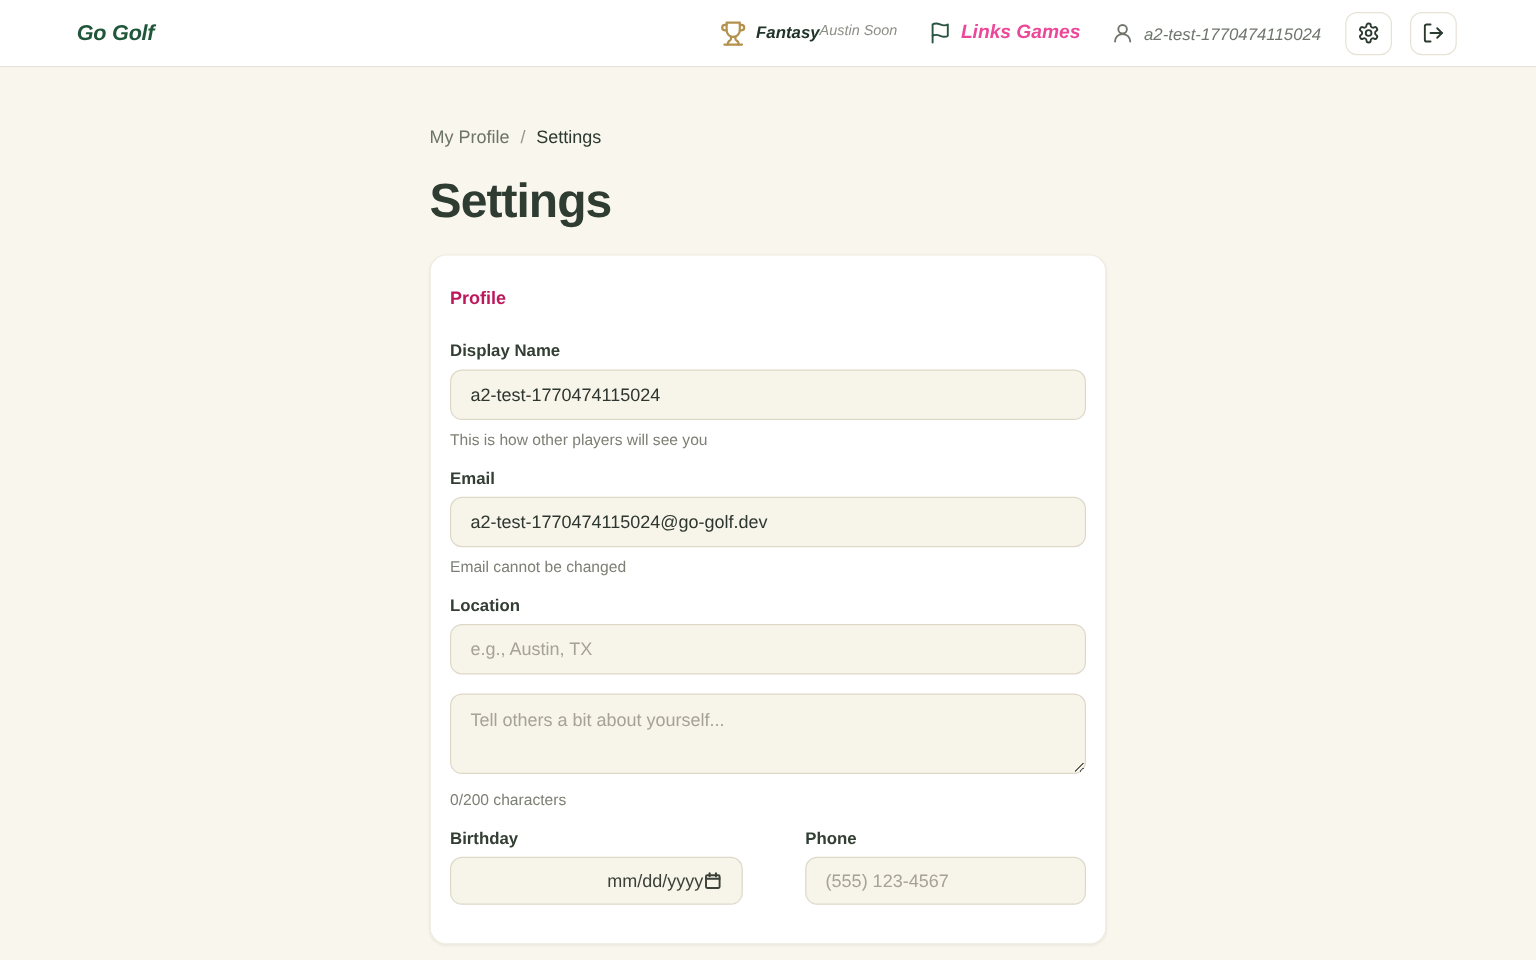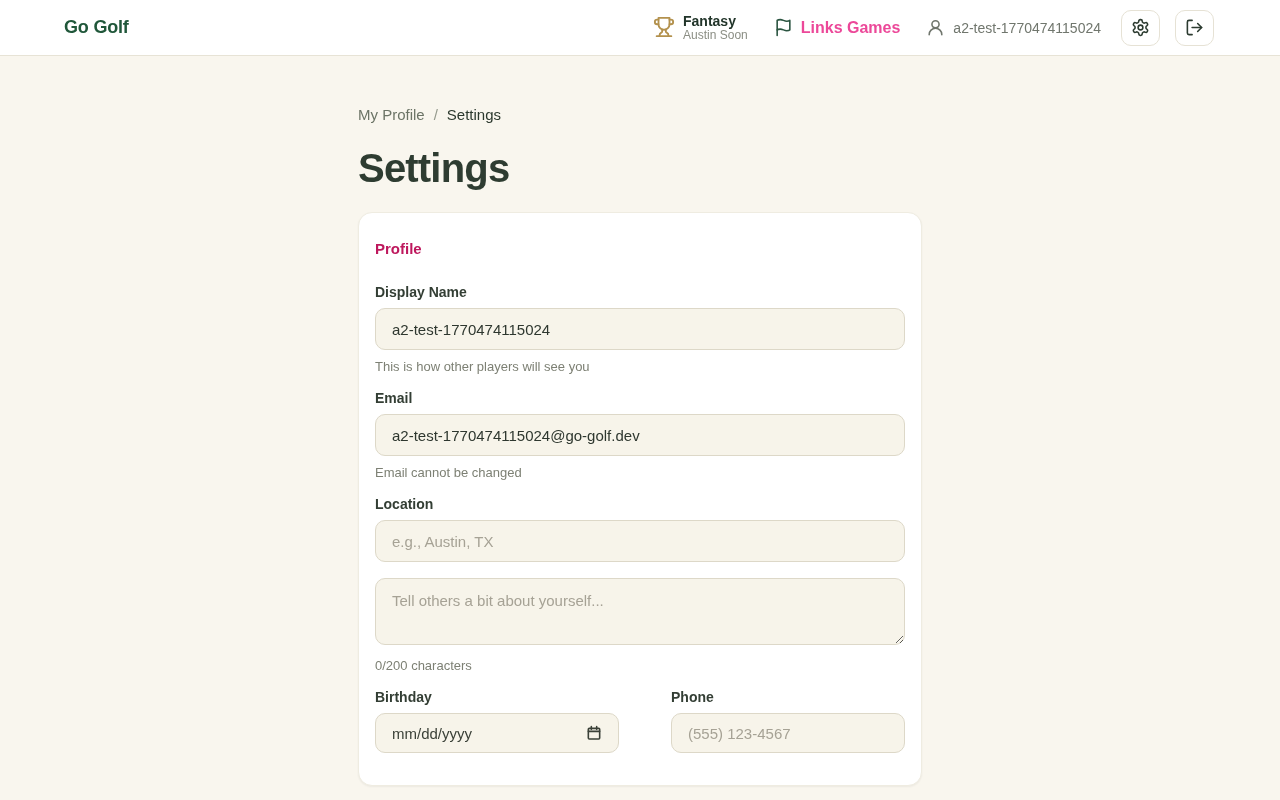--- a/index.html
+++ b/index.html
@@ -13,34 +13,35 @@
 
   
   .topbar {
     height: 56px;
     background: #ffffff;
     border-bottom: 1px solid #e7e3d6;
     display: flex;
     align-items: center;
     justify-content: space-between;
     padding: 0 66px 0 64px;
+    font-style: italic;
   }
   .logo {
     font-size: 18px;
     font-weight: bold;
     color: #20573a;
     text-decoration: none;
     cursor: pointer;
     letter-spacing: -0.2px;
   }
   .nav-right { display: flex; align-items: center; gap: 26px; }
   .nav-item { display: flex; align-items: center; gap: 8px; cursor: pointer; }
   .icon { display: inline-flex; align-items: center; justify-content: center; }
   .icon svg { display: block; }
-  .fantasy-text { display: flex; flex-direction: column; line-height: 1.15; }
+  .fantasy-text { display: flex; flex-direction: row; line-height: 1.15; }
   .fantasy-label { font-size: 14px; font-weight: bold; color: #22352a; }
   .fantasy-sub { font-size: 12px; color: #8b8e84; }
   .links-label { font-size: 16px; font-weight: bold; color: #ec4899; }
   .username { font-size: 14px; color: #70766d; }
   .btn-group { display: flex; align-items: center; gap: 15px; margin-left: -6px; }
   .icon-btn {
     width: 39px; height: 36px;
     background: #ffffff;
     border: 1px solid #e6e2d5;
     border-radius: 10px;
@@ -114,21 +115,21 @@
   .row {
     display: grid;
     grid-template-columns: 244px 1fr;
     gap: 16px;
     margin-top: 16px;
   }
   .row .input { height: 40px; }
   .date-input {
     display: flex;
     align-items: center;
-    justify-content: space-between;
+    justify-content: flex-end;
     cursor: text;
     height: 40px;
   }
   .date-text { font-size: 15px; color: #3b4138; }
   .cal { cursor: pointer; }
 </style>
 </head>
 <body>
 
 <header class="topbar">

